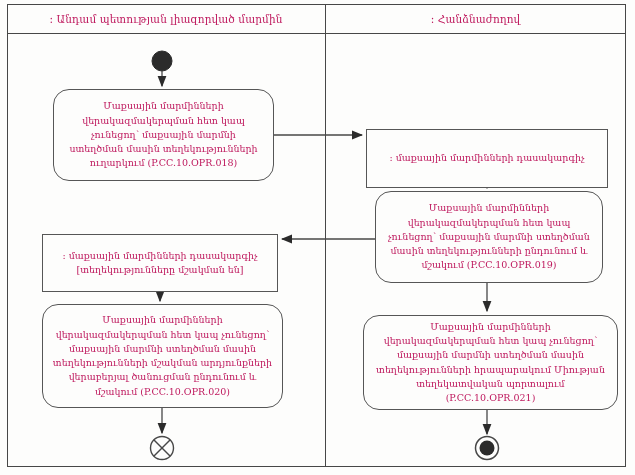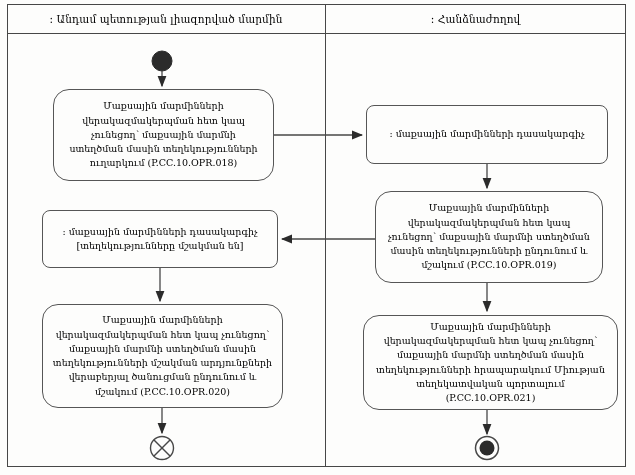--- a/index.html
+++ b/index.html
@@ -1,21 +1,21 @@
 <!DOCTYPE html>
 <html><head>
 <meta charset="utf-8">
 <style>
   html,body{margin:0;padding:0;background:#e9e9e9;}
   .canvas{
     position:relative;
     width:635px;height:475px;
     background:#fdfdfc;
     font-family:"DejaVu Serif","DejaVu Sans",serif;
-    color:#000000;
+    color:#be185d;
     overflow:hidden;
   }
   .frame{
     position:absolute;left:7px;top:4px;width:619px;height:463px;
     border:1.6px solid #474747;
     box-sizing:border-box;
   }
   .lane-divider{
     position:absolute;left:325px;top:4px;height:463px;width:0;
     border-left:1.4px solid #474747;
@@ -36,21 +36,21 @@
     position:absolute;
     background:#fdfdfc;
     border:1.3px solid #565656;
     box-sizing:border-box;
     display:flex;flex-direction:column;align-items:center;justify-content:center;
     text-align:center;
     font-size:9.5px;line-height:1.5;
     padding:1px 9px;
   }
   .node.action{border-radius:16px;}
-  .node.object{border-radius:8px;}
+  .node.object{border-radius:0;margin-top:24px;}
   .connector-layer{
     position:absolute;left:0;top:0;width:635px;height:475px;
     pointer-events:none;
   }
 </style>
 </head>
 <body>
 
 <div class="canvas">
 

